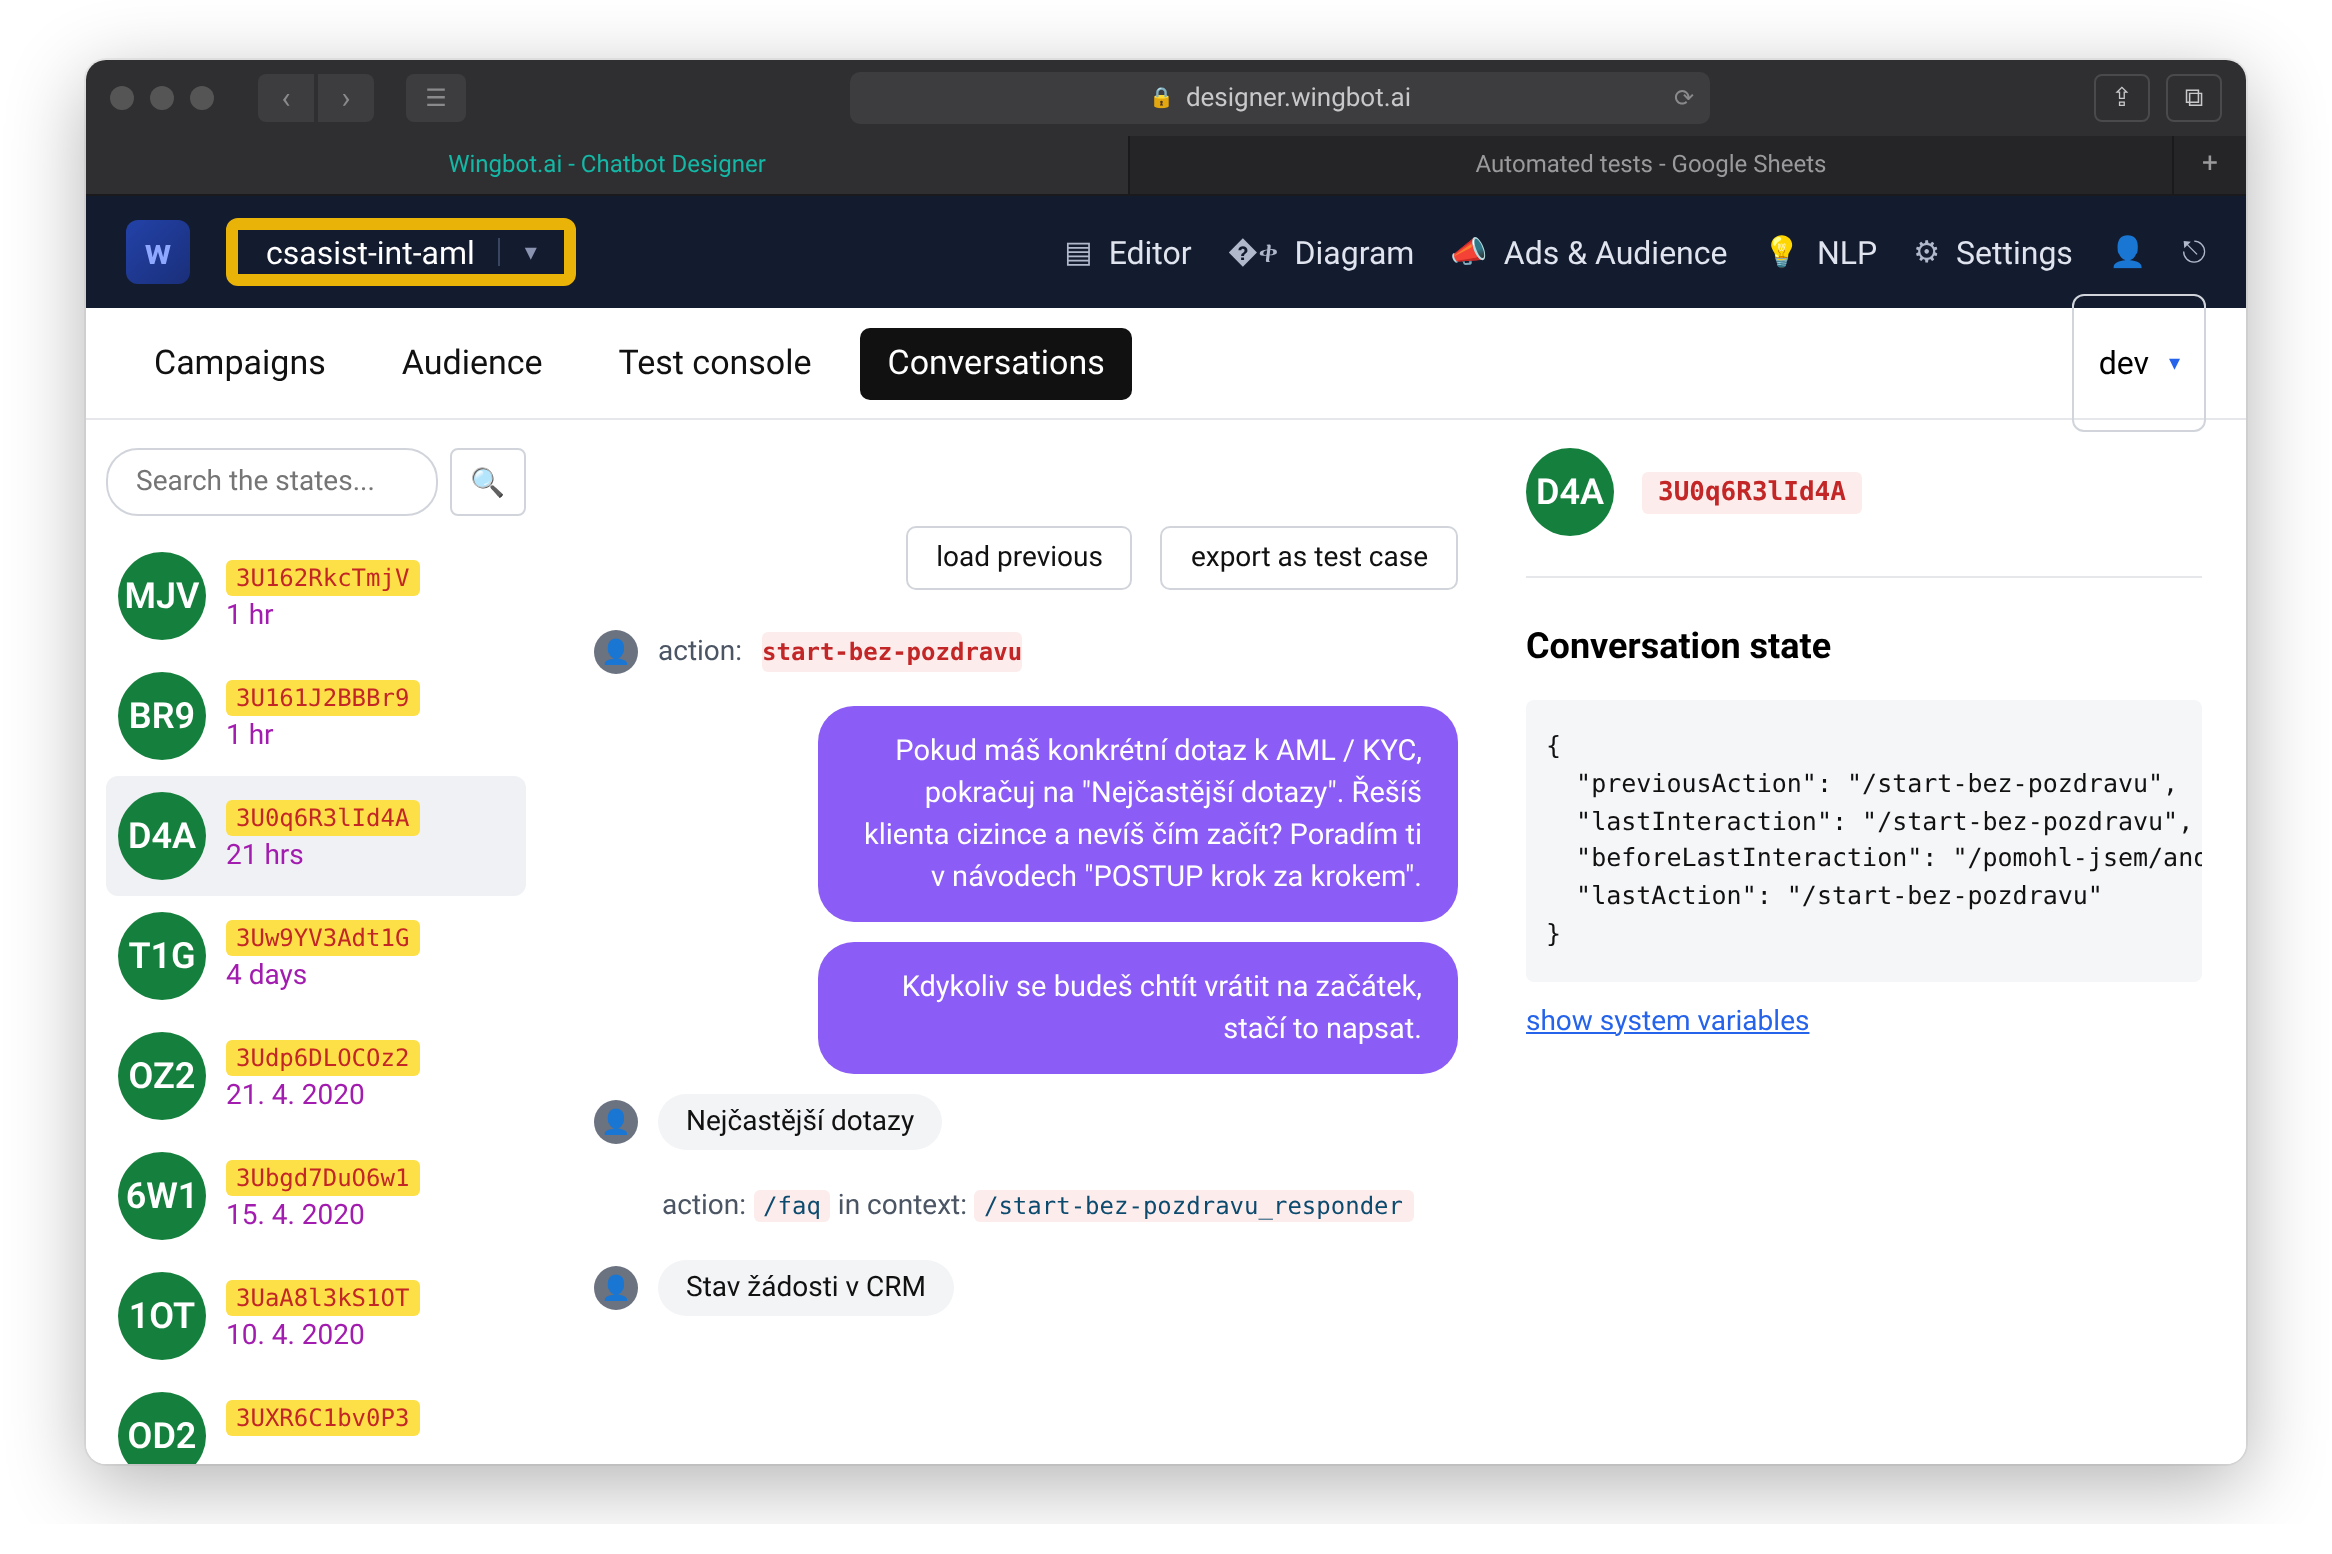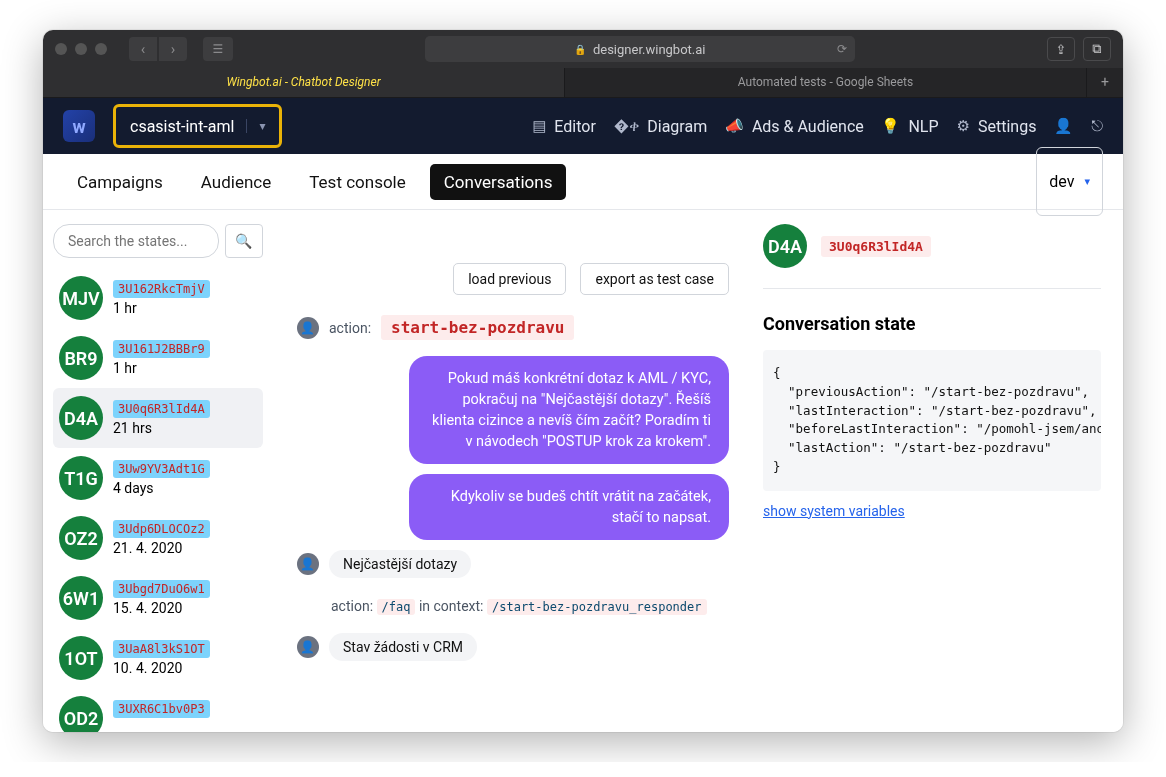--- a/index.html
+++ b/index.html
@@ -17,27 +17,27 @@
 .sidebar-toggle { width: 30px; height: 24px; background: #3d3d3f; border-radius: 4px; margin-left: 8px; display: flex; align-items: center; justify-content: center; color: #8a8a8c; font-size: 12px;}
 .url-bar { flex: 1; display: flex; justify-content: center; margin: 0 20px;}
 .url-pill { background: #3d3d3f; height: 26px; border-radius: 5px; width: 430px; display: flex; align-items: center; justify-content: center; gap: 6px; color: #c8c8ca; font-size: 13px; position: relative;}
 .url-pill .lock { font-size: 10px; }
 .url-pill .refresh { position: absolute; right: 8px; color: #8a8a8c; font-size: 12px;}
 .chrome-icons { display: flex; gap: 8px; }
 .chrome-icons div { width: 28px; height: 24px; border: 1px solid #4a4a4c; border-radius: 4px; display: flex; align-items: center; justify-content: center; color: #c8c8ca; font-size: 13px;}
 
 .tab-strip { background: #252527; height: 30px; display: flex; border-bottom: 1px solid #1a1a1c; }
 .browser-tab { flex: 1; text-align: center; font-size: 12px; color: #9a9a9c; line-height: 29px; border-right: 1px solid #1a1a1c; }
-.browser-tab.active { background: #2f2f31; color: #fde047; font-style: italic; }
+.browser-tab.active { background: #2f2f31; color: #14b8a6; }
 .tab-add { width: 36px; text-align: center; color: #9a9a9c; line-height: 29px; font-size: 14px;}
 
 
 .app-header { background: #131b2f; height: 56px; display: flex; align-items: center; padding: 0 20px; color: #fff; gap: 18px;}
 .app-logo { width: 32px; height: 32px; background: linear-gradient(135deg, #2342a8, #1a2f7a); border-radius: 6px; display: flex; align-items: center; justify-content: center; font-weight: bold; font-size: 18px; color: #8fa8ff;}
-.workspace-select { display: flex; align-items: center; gap: 12px; border: 3px solid #eab308; border-radius: 6px; height: 44px; padding: 0 14px; font-size: 16px; }
+.workspace-select { display: flex; align-items: center; gap: 12px; border: 6px solid #eab308; border-radius: 6px; height: 34px; padding: 0 14px; font-size: 16px; }
 .workspace-select .chev { border-left: 1px solid #3a4563; padding-left: 12px; color: #8a94b0; font-size: 12px;}
 .spacer { flex: 1; }
 .nav-item { display: flex; align-items: center; gap: 8px; font-size: 16px; color: #e0e4ee; cursor: pointer; }
 .nav-item .ic { font-size: 15px; color: #b0b8cc; }
 
 
 .sub-tabs { height: 56px; border-bottom: 1px solid #e5e7eb; display: flex; align-items: center; padding: 0 20px; gap: 10px; }
 .sub-tab { padding: 8px 14px; font-size: 17px; color: #111; cursor: pointer; border-radius: 5px;}
 .sub-tab.active { background: #111; color: #fff; }
 .env-select { margin-left: auto; border: 1px solid #d1d5db; border-radius: 6px; padding: 24px 12px; font-size: 16px; display: flex; align-items: center; gap: 10px; }
@@ -47,33 +47,33 @@
 .main { display: flex; height: 522px; background: #fff; }
 .sidebar { width: 230px; padding: 14px 10px; overflow-y: auto; }
 .search-row { display: flex; gap: 6px; margin-bottom: 10px; }
 .search-row input { flex: 1; border: 1px solid #d1d5db; border-radius: 16px; padding: 8px 14px; font-size: 14px; min-width: 0; }
 .search-row button { width: 38px; border: 1px solid #d1d5db; background: #fff; border-radius: 4px; color: #6b7280; font-size: 14px; cursor: pointer;}
 
 .conv-item { display: flex; gap: 10px; padding: 8px 6px; border-radius: 6px; cursor: pointer; align-items: flex-start; }
 .conv-item.selected { background: #f0f1f4; }
 .avatar { width: 44px; height: 44px; border-radius: 50%; background: #15803d; color: #fff; font-weight: 600; font-size: 18px; display: flex; align-items: center; justify-content: center; flex-shrink: 0;}
 .conv-meta { flex: 1; min-width: 0; padding-top: 2px;}
-.conv-id { display: inline-block; background: #7dd3fc; color: #c22626; font-family: Menlo, monospace; font-size: 12px; padding: 2px 5px; border-radius: 3px; margin-bottom: 2px;}
-.conv-time { font-size: 14px; color: #000000; }
+.conv-id { display: inline-block; background: #fde047; color: #c22626; font-family: Menlo, monospace; font-size: 12px; padding: 2px 5px; border-radius: 3px; margin-bottom: 2px;}
+.conv-time { font-size: 14px; color: #a21caf; }
 
 .chat { flex: 1; padding: 14px 24px; overflow-y: auto; }
 .chat-top-btns { display: flex; justify-content: flex-end; gap: 14px; margin-bottom: 20px; }
 .pill-btn { border: 1px solid #d1d5db; background: #fff; border-radius: 5px; padding: 7px 14px; font-size: 14px; color: #111; cursor: pointer; margin-top: 39px; }
 
 .event-row { display: flex; align-items: center; gap: 10px; margin-bottom: 16px; flex-wrap: wrap; }
 .event-avatar { width: 22px; height: 22px; border-radius: 50%; background: #6b7280; display: flex; align-items: center; justify-content: center; color: #fff; font-size: 12px; flex-shrink: 0;}
 .action-label { font-size: 14px; color: #4b5563; }
 .action-chip { background: #f3f4f6; border-radius: 14px; padding: 6px 14px; font-size: 14px; color: #111; }
 .code-chip { font-family: Menlo, monospace; background: #fdecec; color: #c22626; font-size: 13px; padding: 2px 6px; border-radius: 3px; font-weight: 600;}
-.code-chip.big { font-size: 16px; padding: 3px 10px; }
+.code-chip.big { font-size: 12px; padding: 3px 0; }
 .code-chip-sm { font-family: Menlo, monospace; background: #fdecec; color: #0c4a6e; font-size: 12px; padding: 1px 5px; border-radius: 3px; }
 
 .bubble-row { display: flex; justify-content: flex-end; margin-bottom: 10px; }
 .bubble { background: #8b5cf6; color: #fff; border-radius: 18px; padding: 12px 18px; max-width: 320px; font-size: 14.5px; line-height: 1.45; text-align: right;}
 .meta-line { font-size: 14px; color: #4b5563; margin: 0 0 14px 34px; line-height: 1.8;}
 
 .state { width: 370px; padding: 14px 22px 14px 10px; }
 .state-head { display: flex; align-items: center; gap: 14px; margin-bottom: 20px; }
 .state-head .code-chip { font-size: 13px; padding: 3px 8px;}
 .divider { height: 1px; background: #e5e7eb; margin-bottom: 24px; }

